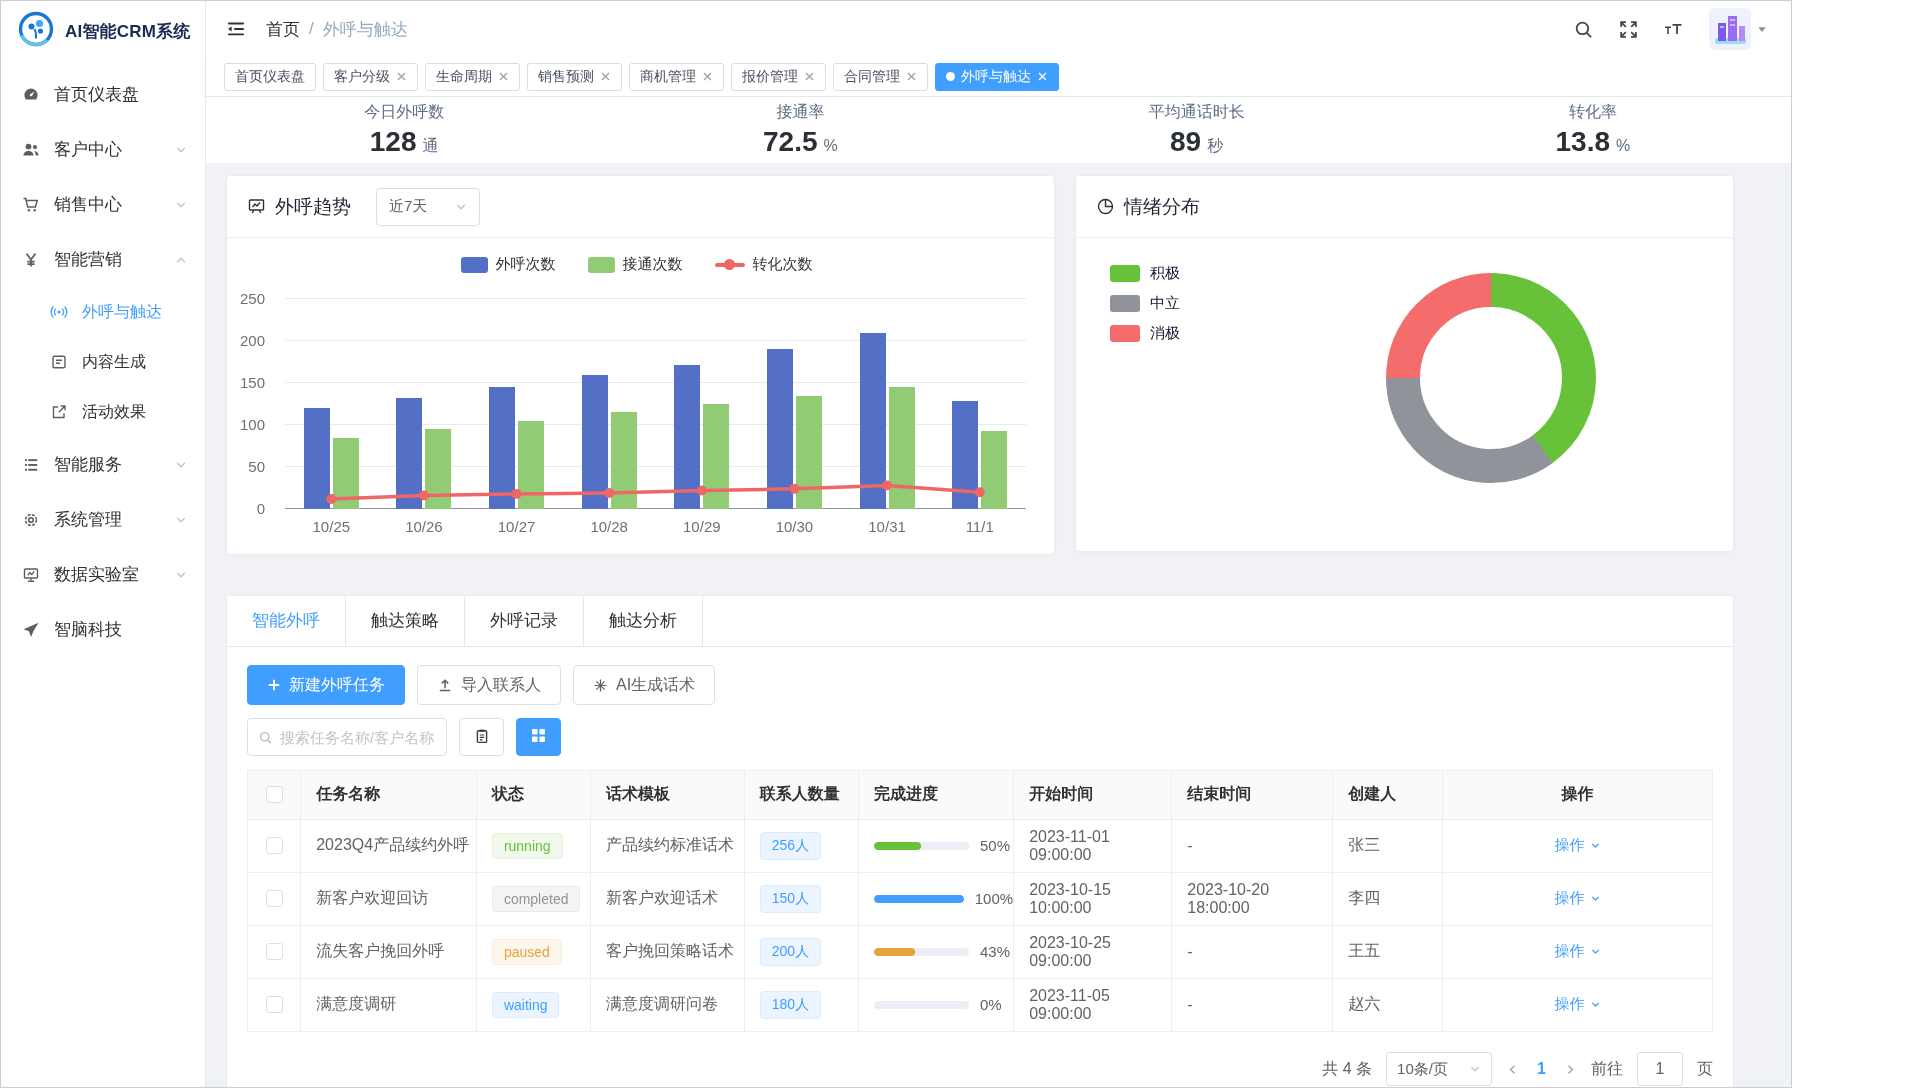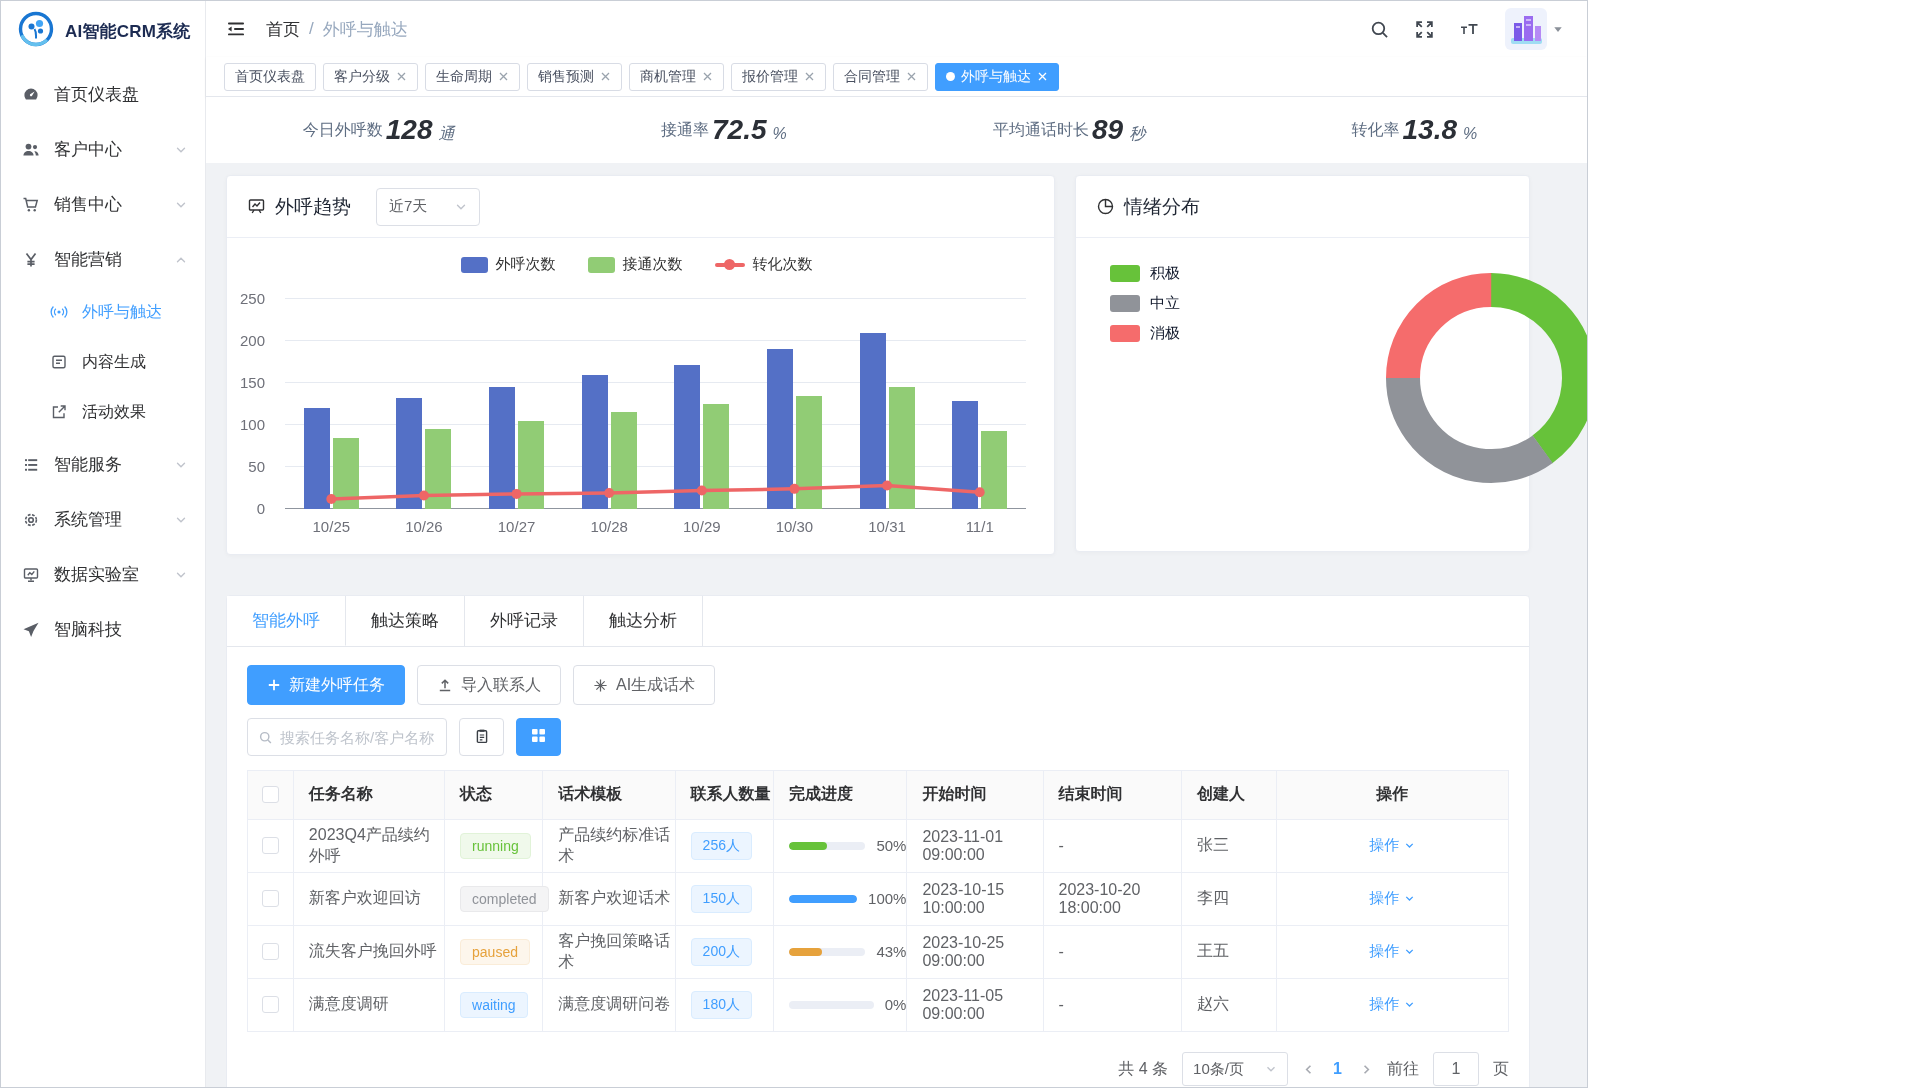--- a/index.html
+++ b/index.html
@@ -1,18 +1,18 @@
 <!DOCTYPE html>
 <html><head>
 <meta charset="utf-8">
 <style>
   * { box-sizing: border-box; margin: 0; padding: 0; }
   html,body { background:#fff; }
   body { font-family:"Liberation Sans","DejaVu Sans",sans-serif; color:#303133; }
-  .app { width:1588px; height:1088px; border:1px solid #c9ced6; display:flex; background:#f0f2f5; overflow:hidden; }
+  .app { width:1792px; height:1088px; border:1px solid #c9ced6; display:flex; background:#f0f2f5; overflow:hidden; }
 
   
   .sidebar { width:205px; background:#fff; border-right:1px solid #e8eaee; flex-shrink:0; display:flex; flex-direction:column; }
   .logo-row { height:60px; display:flex; align-items:center; padding-left:16px; gap:10px; }
   .logo-title { font-size:17px; font-weight:bold; color:#1c2b52; letter-spacing:.2px; }
   .menu { flex:1; padding-top:6px; }
   .menu-item { height:55px; display:flex; align-items:center; padding:0 18px 0 20px; cursor:pointer; }
   .menu-item .mi-icon { width:20px; height:20px; color:#5a5e66; display:flex; align-items:center; justify-content:center; flex-shrink:0; }
   .menu-item .mi-label { margin-left:13px; font-size:17px; color:#303133; flex:1; white-space:nowrap; }
   .menu-item .mi-caret { color:#c0c4cc; display:flex; }
@@ -37,23 +37,23 @@
   .tg { height:28px; display:flex; align-items:center; gap:6px; padding:0 10px; border:1px solid #d8dce5; border-radius:3px; background:#fff; font-size:14px; color:#495060; cursor:pointer; }
   .tg-close { color:#9aa3ad; display:flex; }
   .tg.active { background:#409eff; border-color:#409eff; color:#fff; }
   .tg.active .tg-close { color:#fff; }
   .tg-dot { width:9px; height:9px; border-radius:50%; background:#fff; }
 
   .content { flex:1; background:#f0f2f5; overflow:hidden; }
 
   
   .stats-strip { background:#fff; height:66px; display:flex; align-items:center; }
-  .stat { flex:1; display:flex; flex-direction:row; align-items:center; justify-content:center; gap:3px; }
+  .stat { flex:1; display:flex; flex-direction:column; align-items:center; justify-content:center; gap:3px; }
   .stat-label { font-size:16px; color:#5e6d82; }
-  .stat-value-row { display:flex; align-items:baseline; gap:6px;font-style:italic; }
+  .stat-value-row { display:flex; align-items:baseline; gap:6px; }
   .stat-value { font-size:28px; font-weight:600; color:#2b2f36; }
   .stat-unit { font-size:16px; color:#5e6d82; }
 
   
   .charts-row { display:flex; gap:20px; padding:12px 57px 0 20px; }
   .card { background:#fff; border:1px solid #e9ecf2; border-radius:4px; box-shadow:0 1px 4px rgba(0,0,0,.03); }
   .trend-card { width:829px; height:380px; }
   .emotion-card { flex:1; height:377px; }
   .card-header { height:62px; display:flex; align-items:center; padding:0 20px; border-bottom:1px solid #ebeef5; gap:9px; }
   .card-title { font-size:19px; color:#1f2633; }

